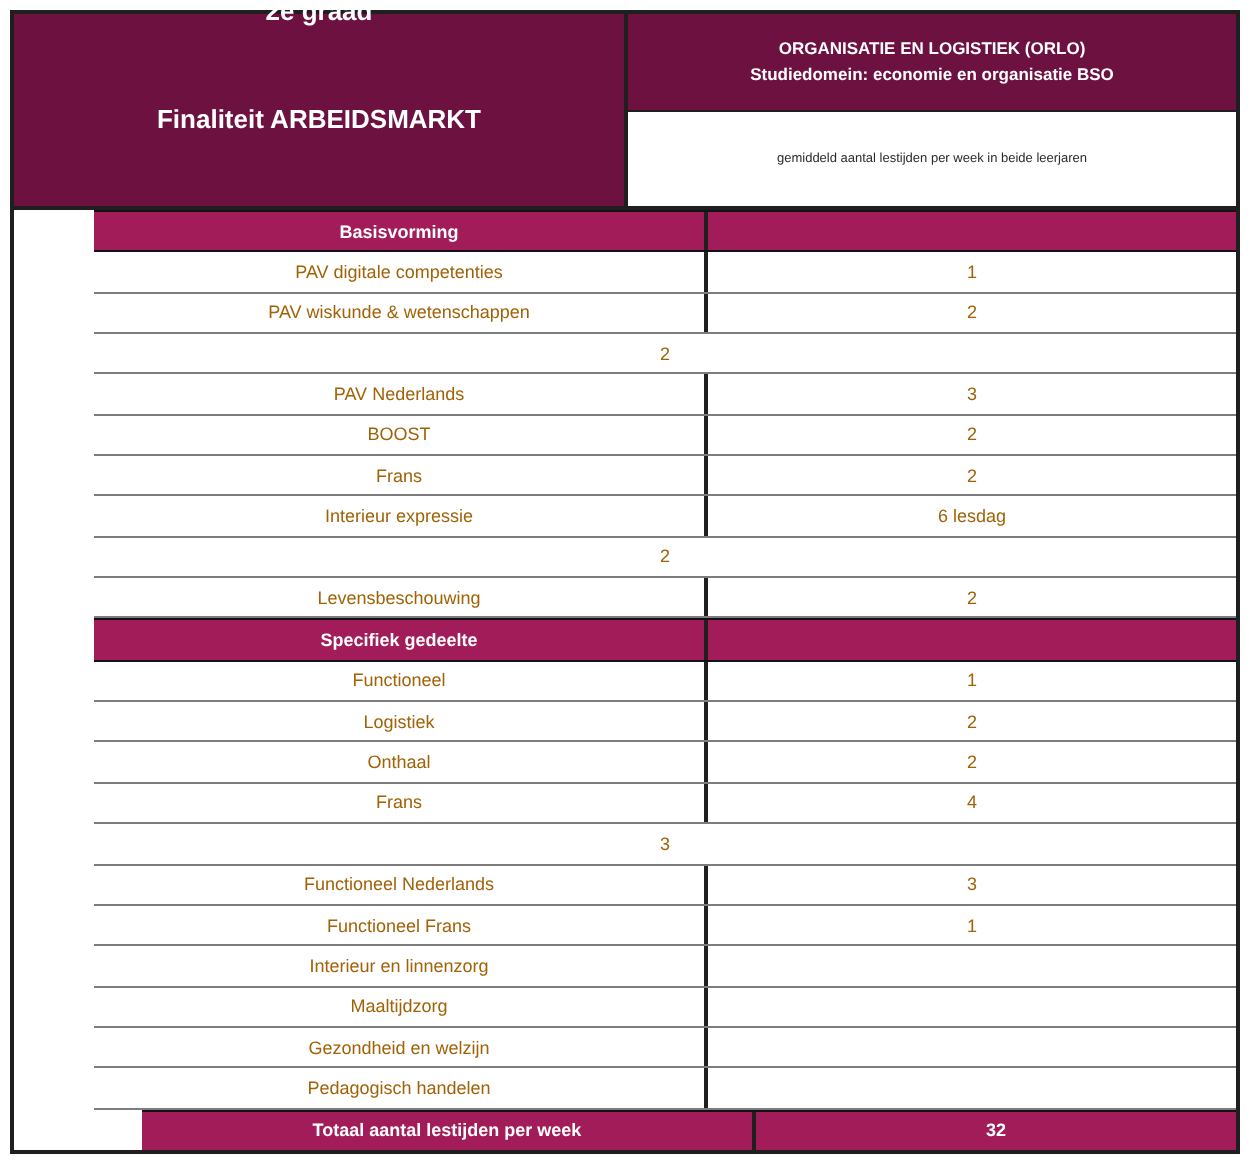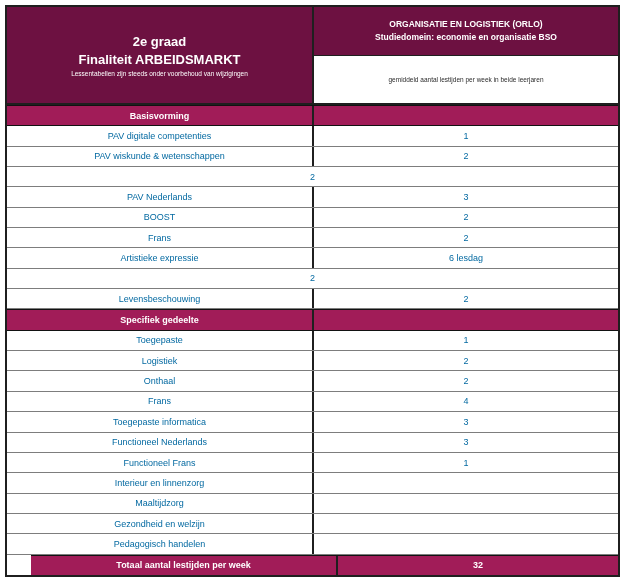--- a/index.html
+++ b/index.html
@@ -36,20 +36,21 @@
     flex: 0 0 307px;
     background: var(--header-bg, #6D1141);
     border-right: 2px solid #1f1f1f;
     box-sizing: border-box;
     color: #ffffff;
     display: flex;
     flex-direction: column;
     align-items: center;
     justify-content: center;
     text-align: center;
+    gap: 36px;
   }
   .header-left .title-line {
     font-size: 13px;
     font-weight: bold;
     line-height: 1.35;
   }
   .header-left .note {
     font-size: 6.5px;
     margin-top: 2px;
   }
@@ -83,20 +84,21 @@
     align-items: center;
     justify-content: center;
     text-align: center;
     font-size: 6.5px;
   }
   
   .rows {
     flex: 1;
     display: flex;
     flex-direction: column;
+    padding-left: 40px;
   }
   .row {
     flex: 1;
     display: flex;
     box-sizing: border-box;
     min-height: 0;
   }
   .row .c1 {
     width: 307px;
     flex: 0 0 307px;
@@ -113,21 +115,21 @@
     flex: 1;
     display: flex;
     align-items: center;
     justify-content: center;
     text-align: center;
     font-size: 9px;
     overflow: hidden;
   }
   .row.data {
     background: #ffffff;
-    color: #0369a1;
+    color: #a16207;
     border-bottom: 1px solid #7d7d7d;
   }
   .row.band, .row.total {
     background: var(--band-bg, #A11C58);
     color: #ffffff;
     font-weight: bold;
     border-top: 1px solid #121212;
     border-bottom: 1px solid #121212;
   }
   .row.total {
@@ -182,52 +184,51 @@
       </div>
       <div class="row data">
         <div class="c1">BOOST</div>
         <div class="c2">2</div>
       </div>
       <div class="row data">
         <div class="c1">Frans</div>
         <div class="c2">2</div>
       </div>
       <div class="row data">
-        <div class="c1">Artistieke expressie</div>
+        <div class="c1">Interieur expressie</div>
         <div class="c2">6 lesdag</div>
       </div>
       <div class="row data">
         <div class="c2">2</div>
       </div>
       <div class="row data">
         <div class="c1">Levensbeschouwing</div>
         <div class="c2">2</div>
       </div>
       <div class="row band">
         <div class="c1">Specifiek gedeelte</div>
         <div class="c2"></div>
       </div>
       <div class="row data">
-        <div class="c1">Toegepaste</div>
+        <div class="c1">Functioneel</div>
         <div class="c2">1</div>
       </div>
       <div class="row data">
         <div class="c1">Logistiek</div>
         <div class="c2">2</div>
       </div>
       <div class="row data">
         <div class="c1">Onthaal</div>
         <div class="c2">2</div>
       </div>
       <div class="row data">
         <div class="c1">Frans</div>
         <div class="c2">4</div>
       </div>
       <div class="row data">
-        <div class="c1">Toegepaste informatica</div>
         <div class="c2">3</div>
       </div>
       <div class="row data">
         <div class="c1">Functioneel Nederlands</div>
         <div class="c2">3</div>
       </div>
       <div class="row data">
         <div class="c1">Functioneel Frans</div>
         <div class="c2">1</div>
       </div>

